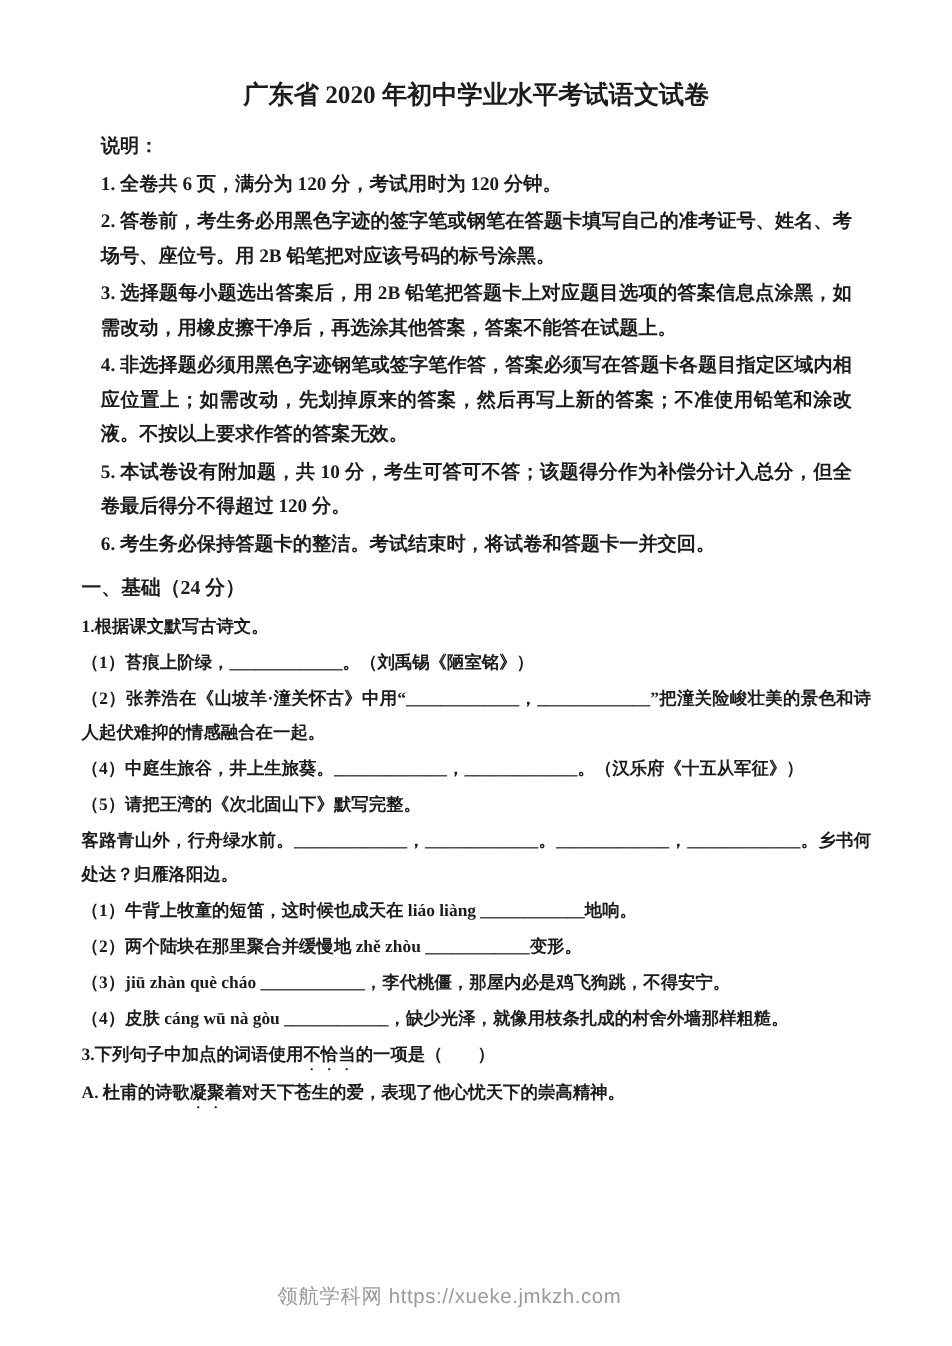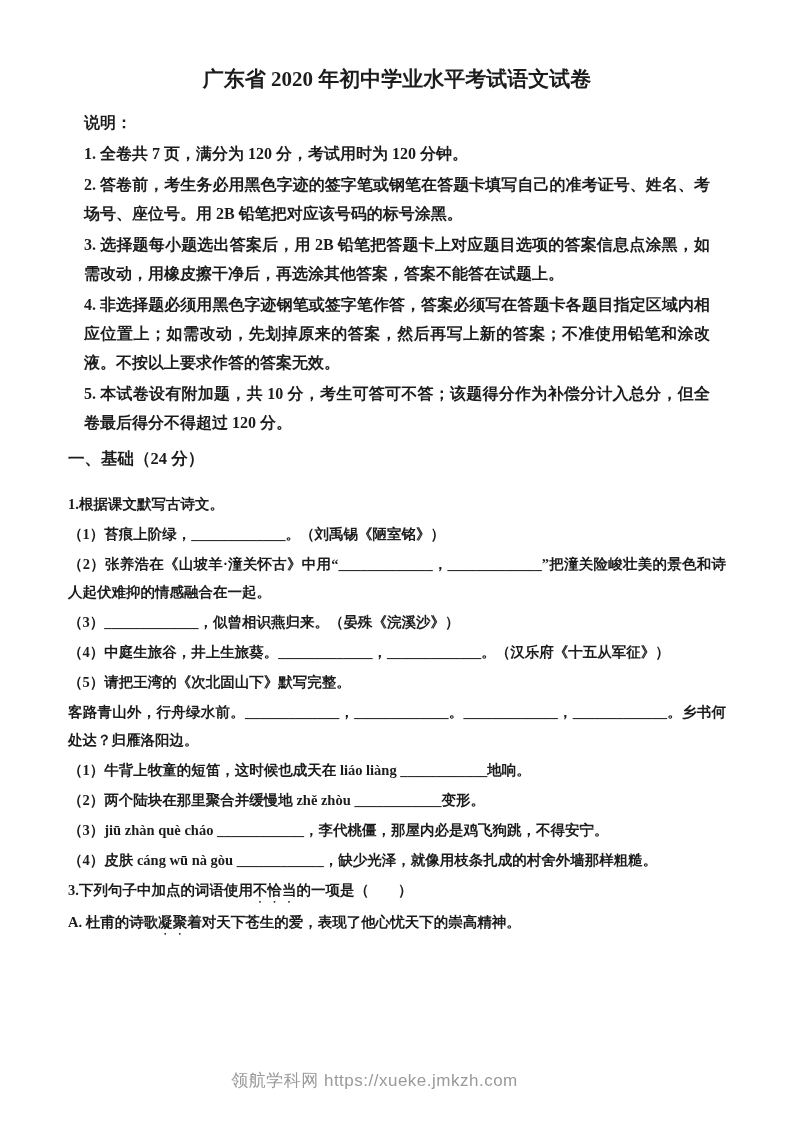--- a/index.html
+++ b/index.html
@@ -29,21 +29,21 @@
     font-size: 16px;
     font-weight: bold;
     line-height: 29px;
     margin: 2px 16px;
     text-align: justify;
   }
   .sec-heading {
     font-size: 16.5px;
     font-weight: bold;
     line-height: 30px;
-    margin: 7px 0 16px 0;
+    margin: 7px 0 4px 0;
   }
   .qbody p {
     font-size: 14.5px;
     font-weight: bold;
     line-height: 28px;
     margin: 2px 0;
     text-align: justify;
   }
   .em-dots {
     -webkit-text-emphasis: filled dot;
@@ -68,34 +68,34 @@
 </head>
 <body>
 
 <div class="page">
   <div class="content">
 
     <h1 class="title">广东省 2020 年初中学业水平考试语文试卷</h1>
 
     <div class="instructions">
       <p>说明：</p>
-      <p>1. 全卷共 7 页，满分为 120 分，考试用时为 120 分钟。</p>
+      <p>1. 全卷共 6 页，满分为 120 分，考试用时为 120 分钟。</p>
       <p>2. 答卷前，考生务必用黑色字迹的签字笔或钢笔在答题卡填写自己的准考证号、姓名、考场号、座位号。用 2B 铅笔把对应该号码的标号涂黑。</p>
       <p>3. 选择题每小题选出答案后，用 2B 铅笔把答题卡上对应题目选项的答案信息点涂黑，如需改动，用橡皮擦干净后，再选涂其他答案，答案不能答在试题上。</p>
       <p>4. 非选择题必须用黑色字迹钢笔或签字笔作答，答案必须写在答题卡各题目指定区域内相应位置上；如需改动，先划掉原来的答案，然后再写上新的答案；不准使用铅笔和涂改液。不按以上要求作答的答案无效。</p>
       <p>5. 本试卷设有附加题，共 10 分，考生可答可不答；该题得分作为补偿分计入总分，但全卷最后得分不得超过 120 分。</p>
+      <p>6. 考生务必保持答题卡的整洁。考试结束时，将试卷和答题卡一并交回。</p>
     </div>
 
     <h2 class="sec-heading">一、基础（24 分）</h2>
 
     <div class="qbody">
       <p>1.根据课文默写古诗文。</p>
       <p>（1）苔痕上阶绿，_____________。（刘禹锡《陋室铭》）</p>
       <p>（2）张养浩在《山坡羊·潼关怀古》中用“_____________，_____________”把潼关险峻壮美的景色和诗人起伏难抑的情感融合在一起。</p>
-      <p>（3）_____________，似曾相识燕归来。（晏殊《浣溪沙》）</p>
       <p>（4）中庭生旅谷，井上生旅葵。_____________，_____________。（汉乐府《十五从军征》）</p>
       <p>（5）请把王湾的《次北固山下》默写完整。</p>
       <p>客路青山外，行舟绿水前。_____________，_____________。_____________，_____________。乡书何处达？归雁洛阳边。</p>
 
       <p>（1）牛背上牧童的短笛，这时候也成天在 liáo liàng ____________地响。</p>
       <p>（2）两个陆块在那里聚合并缓慢地 zhě zhòu ____________变形。</p>
       <p>（3）jiū zhàn què cháo ____________，李代桃僵，那屋内必是鸡飞狗跳，不得安宁。</p>
       <p>（4）皮肤 cáng wū nà gòu ____________，缺少光泽，就像用枝条扎成的村舍外墙那样粗糙。</p>
 
       <p><span>3.下列句子中加点的词语使用</span><span class="em-dots">不恰当</span><span>的一项是（　　）</span></p>

